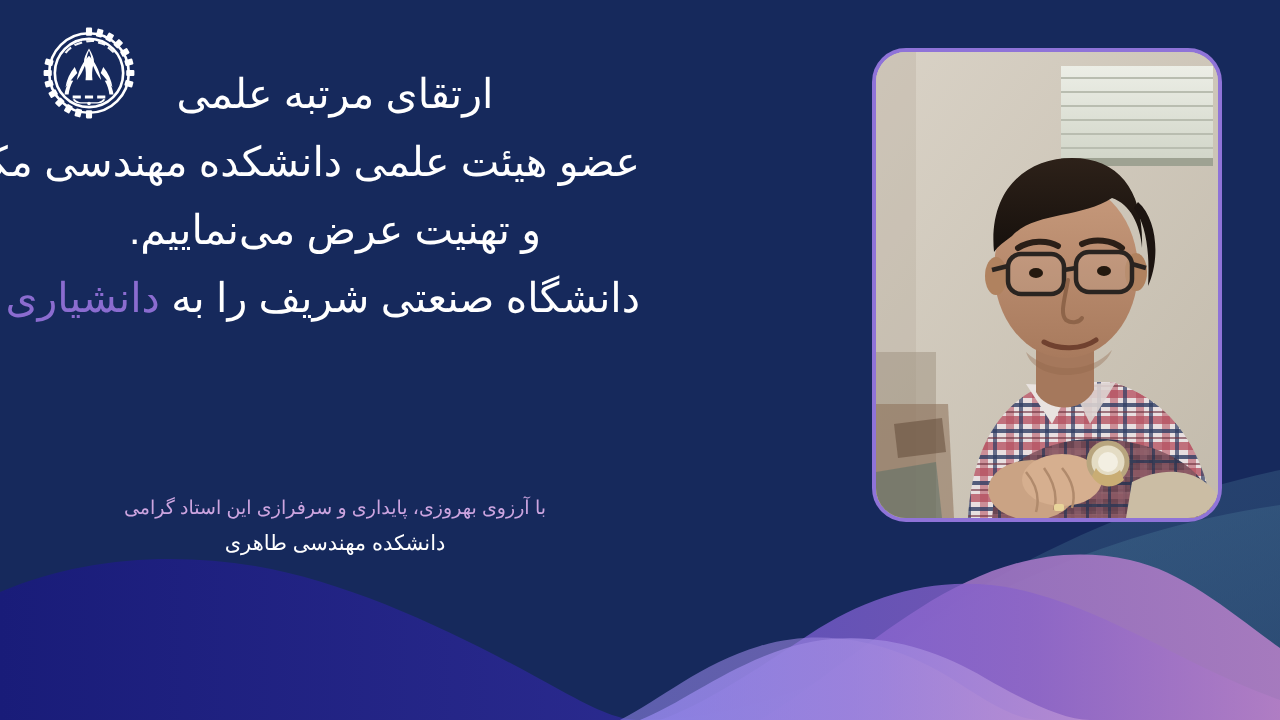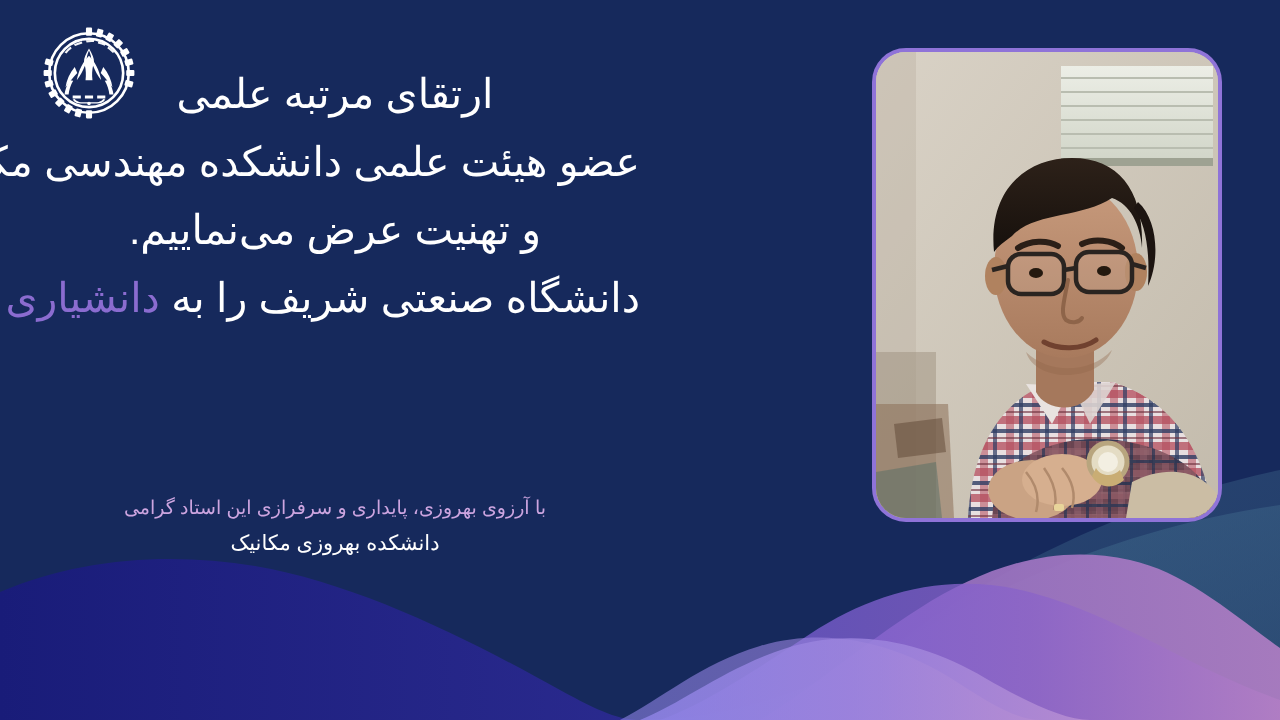--- a/index.html
+++ b/index.html
@@ -202,21 +202,21 @@
   </svg>
 
   <div id="message">
     <span class="ln">ارتقای مرتبه علمی</span>
     <span class="ln">عضو هیئت علمی دانشکده مهندسی مکانیک</span>
     <span class="ln">و تهنیت عرض می‌نماییم.</span>
     <span class="ln"><span>دانشگاه صنعتی شریف را به </span><span class="hl">دانشیاری</span></span>
   </div>
 
   <div id="wishes">با آرزوی بهروزی، پایداری و سرفرازی این استاد گرامی</div>
-  <div id="faculty">دانشکده بهروزی مکانیک</div>
+  <div id="faculty">دانشکده مهندسی طاهری</div>
 
   <div id="portrait-frame">
     <svg width="342" height="466" viewBox="0 0 342 466" aria-hidden="true">
       <defs>
         <linearGradient id="wallG" x1="0" y1="0" x2="1" y2="1">
           <stop offset="0%" stop-color="#d9d2c6"></stop>
           <stop offset="100%" stop-color="#c3bbac"></stop>
         </linearGradient>
         <linearGradient id="blindG" x1="0" y1="0" x2="0" y2="1">
           <stop offset="0%" stop-color="#eceee6"></stop>

